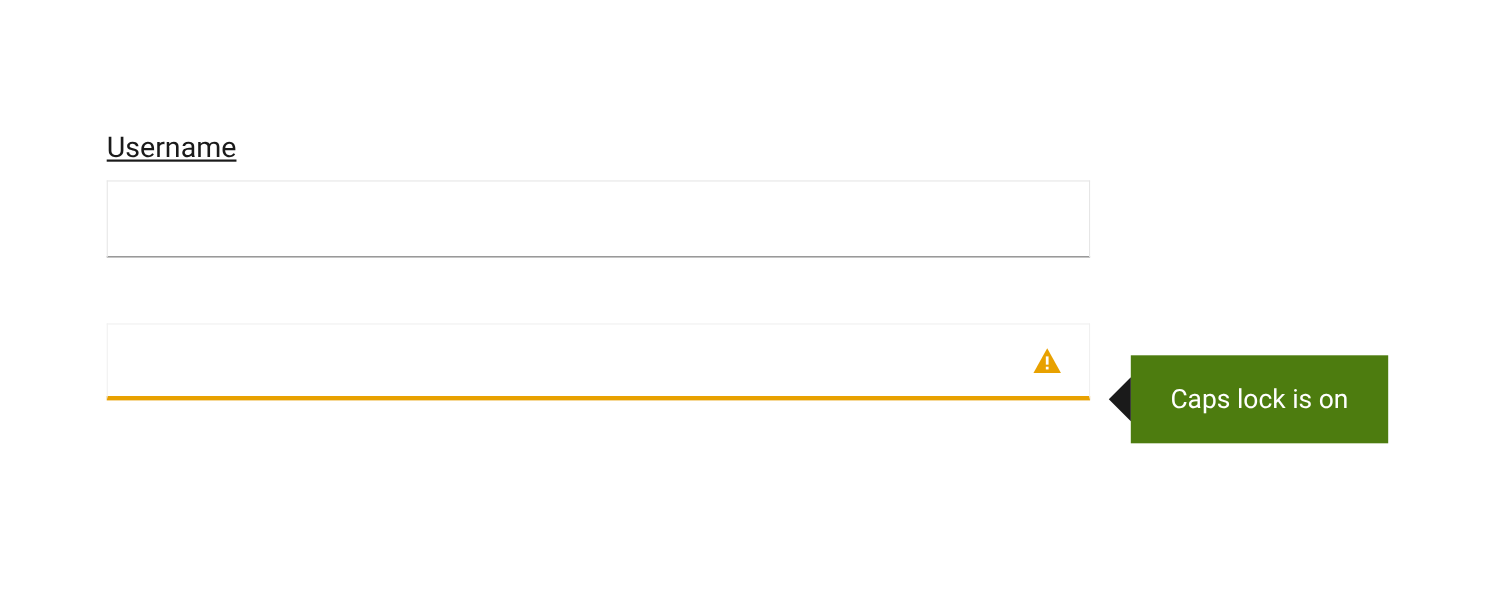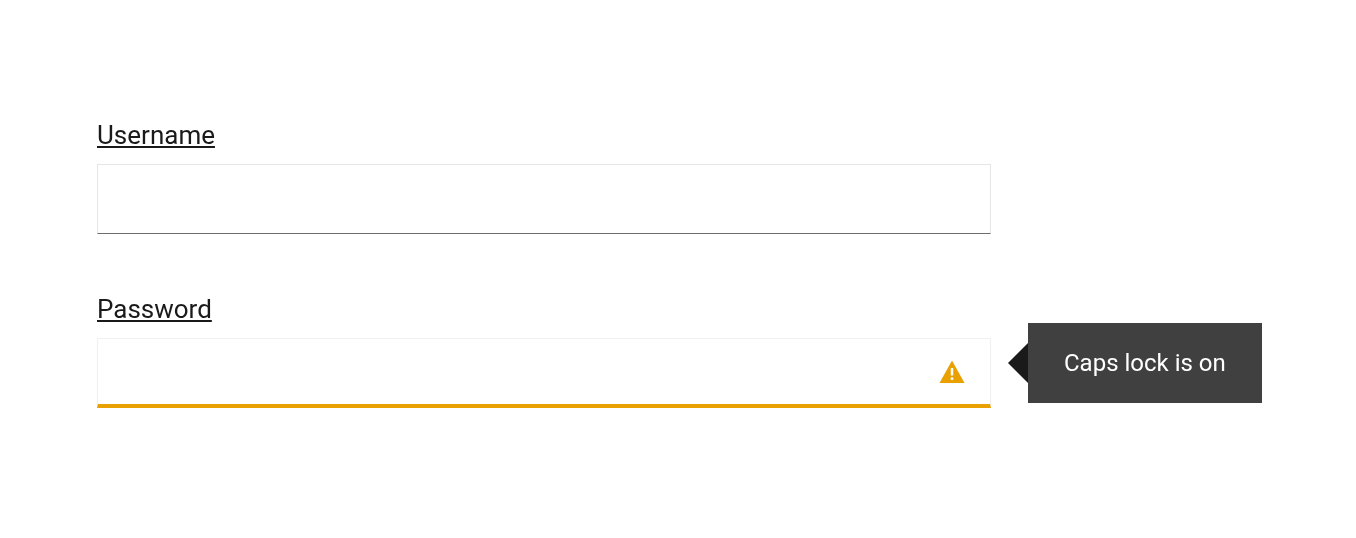--- a/index.html
+++ b/index.html
@@ -60,21 +60,21 @@
       right: 24px;
       top: 50%;
       transform: translateY(-50%);
       width: 30px;
       height: 30px;
     }
     .tooltip {
       position: absolute;
       left: 1028px;
       top: 323px;
-      background: #404040;
+      background: #4d7c0f;
       color: #ffffff;
       font-size: 24px;
       padding: 26px 36px;
       white-space: nowrap;
     }
     .tooltip::before {
       content: "";
       position: absolute;
       left: -20px;
       top: 50%;
@@ -91,21 +91,20 @@
 
 <div class="form-container">
   <div class="field-group">
     <label class="field-label">Username</label>
     <div class="input-wrapper">
       <input type="text" class="text-input" value="" style="">
     </div>
   </div>
 
   <div class="field-group">
-    <label class="field-label">Password</label>
     <div class="input-wrapper">
       <input type="password" class="password-input" value="" style="">
       <span class="warning-icon">
         <svg viewBox="0 0 24 24" width="30" height="30">
           <path fill="#e8a100" d="M12 2 L22 20 L2 20 Z"></path>
           <rect x="11" y="8" width="2" height="6" fill="#ffffff"></rect>
           <rect x="11" y="15.5" width="2" height="2" fill="#ffffff"></rect>
         </svg>
       </span>
     </div>

